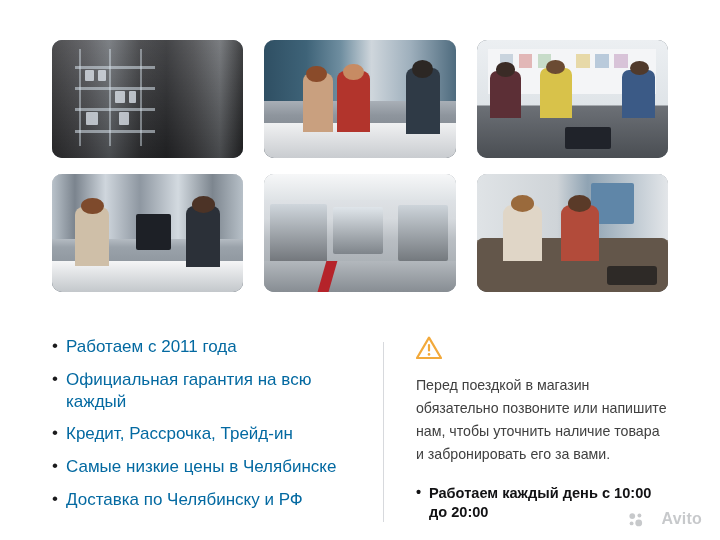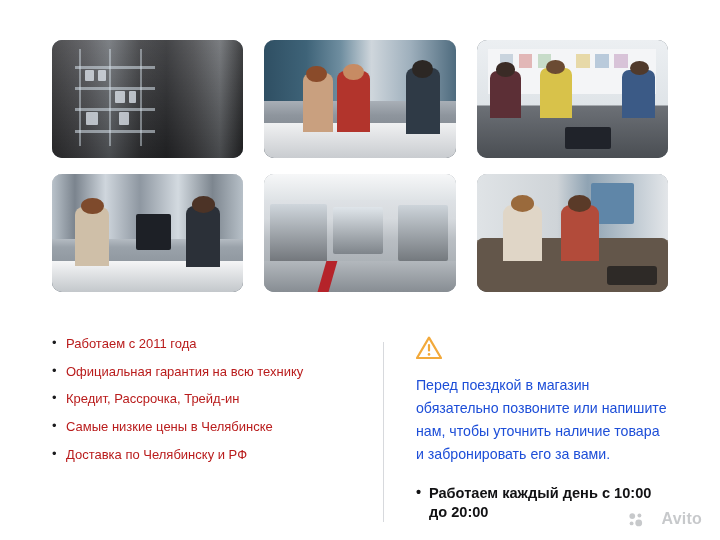--- a/index.html
+++ b/index.html
@@ -162,22 +162,22 @@
   .col-right {
     width: 268px;
     padding-left: 2px;
   }
   .bullets {
     list-style: none;
     margin: 0;
     padding: 0;
   }
   .bullets li {
-    font-size: 13px;
-    color: #b91c1c;
+    font-size: 17px;
+    color: #0369a1;
     line-height: 1.28;
     margin-bottom: 11px;
     padding-left: 14px;
     position: relative;
   }
   .bullets li::before {
     content: "•";
     position: absolute;
     left: 0;
     top: -1px;
@@ -185,21 +185,21 @@
   }
   .warn-icon {
     width: 26px;
     height: 24px;
     display: block;
     margin-bottom: 14px;
   }
   .note {
     font-size: 14.2px;
     line-height: 1.62;
-    color: #1d4ed8;
+    color: #404040;
     margin: 0 0 18px 0;
   }
   .hours {
     font-size: 14.6px;
     font-weight: bold;
     color: #121214;
     position: relative;
     padding-left: 13px;
     line-height: 1.3;
   }
@@ -326,21 +326,21 @@
       </div>
     </div>
 
   </div>
 
   <div class="content">
 
     <div class="col-left">
       <ul class="bullets">
         <li>Работаем с 2011 года</li>
-        <li>Официальная гарантия на всю технику</li>
+        <li>Официальная гарантия на всю каждый</li>
         <li>Кредит, Рассрочка, Трейд-ин</li>
         <li>Самые низкие цены в Челябинске</li>
         <li>Доставка по Челябинску и РФ</li>
       </ul>
     </div>
 
     <div class="divider"></div>
 
     <div class="col-right">
       <svg class="warn-icon" viewBox="0 0 26 24">

